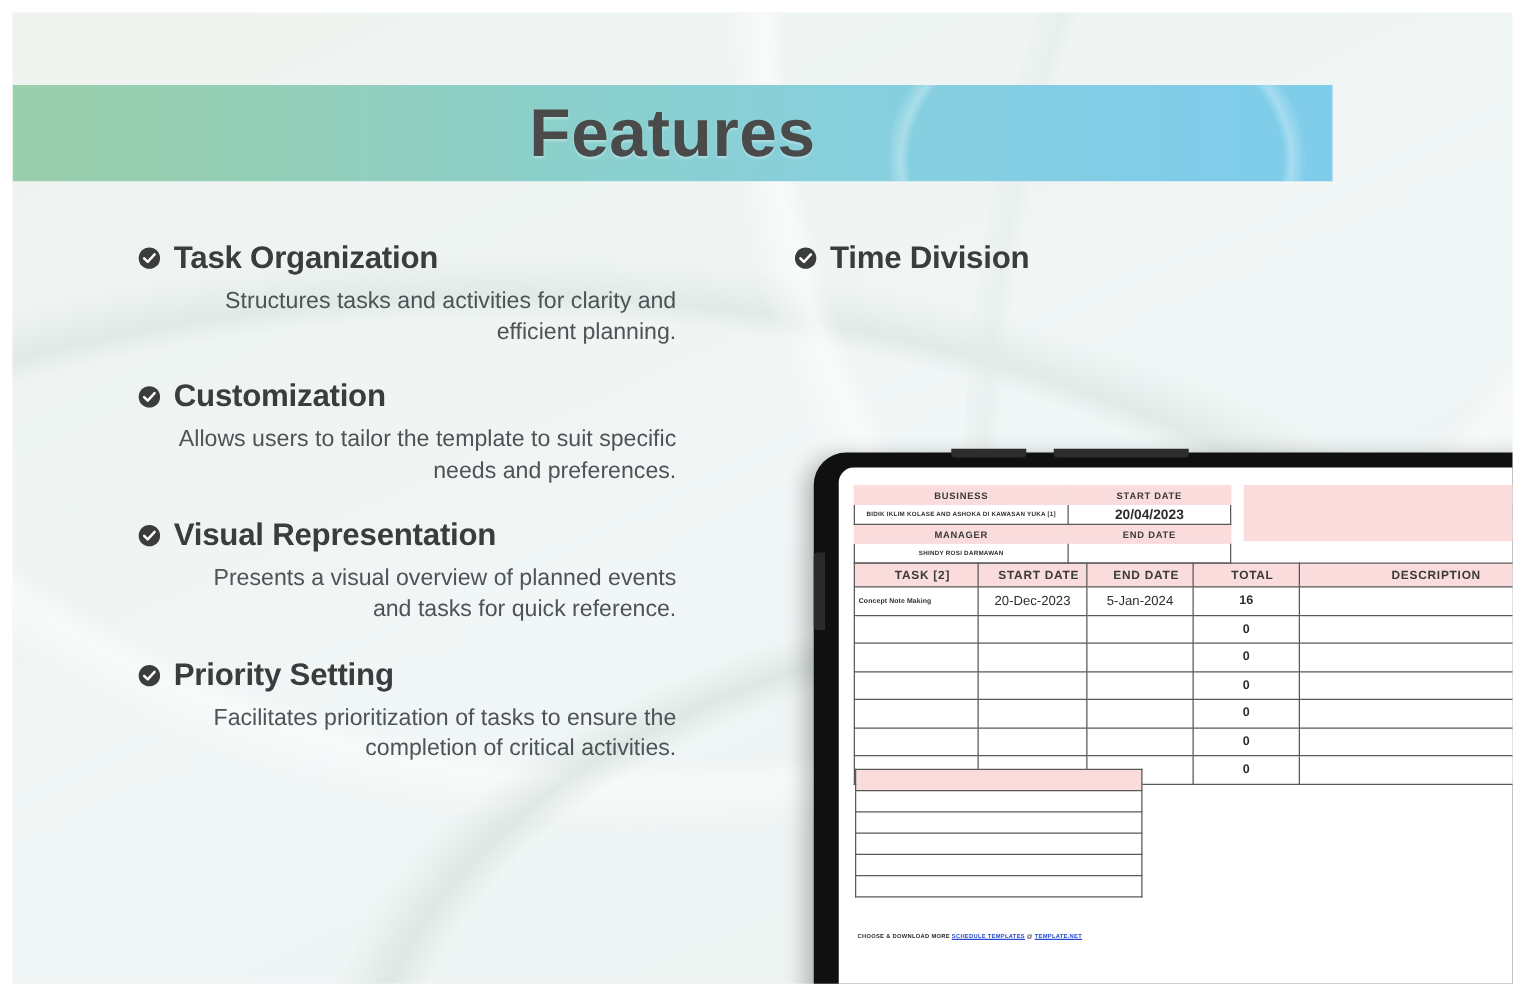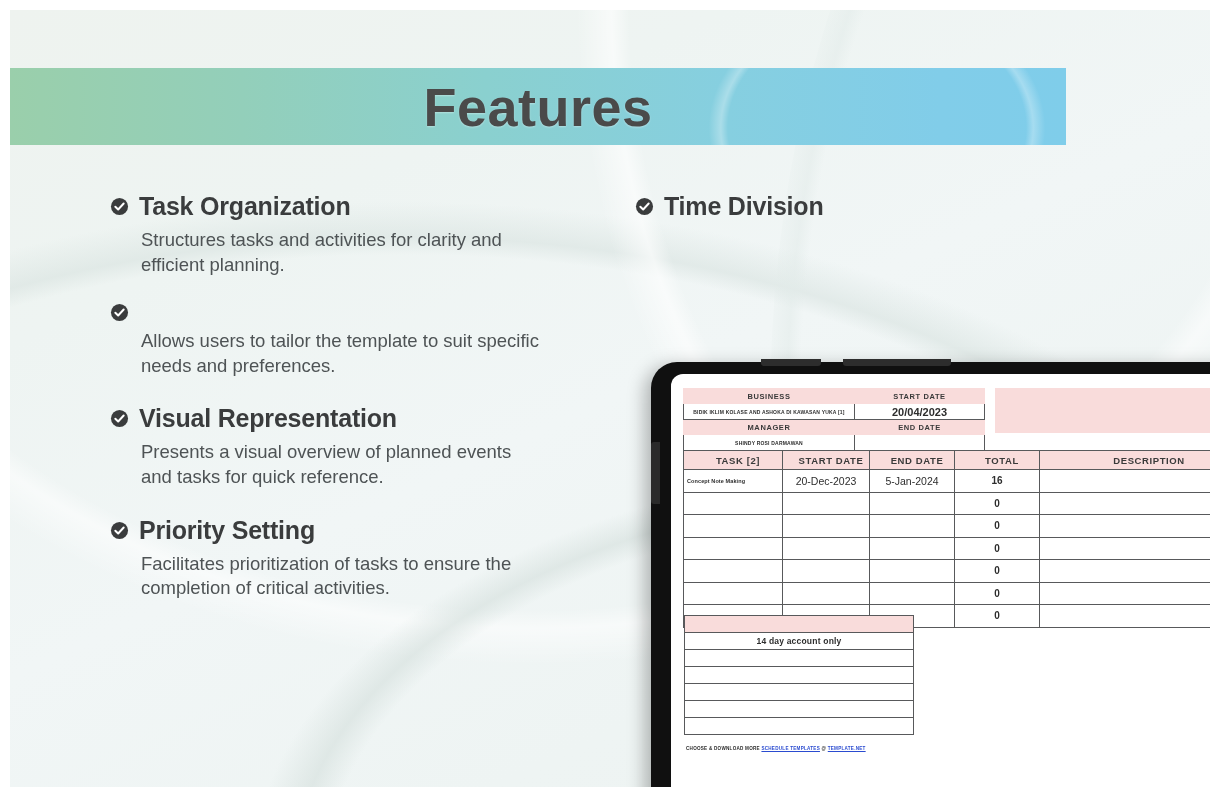--- a/index.html
+++ b/index.html
@@ -92,21 +92,21 @@
   }
 
   
   .col {
     position: absolute;
     z-index: 3;
   }
   #col-left  { left: 100px; top: 182px; width: 520px; }
   #col-right { left: 625px; top: 182px; width: 400px; }
 
-  .feature { margin-bottom: 26px; }
+  .feature { margin-bottom: 26px; text-align: right; }
   .feature-head {
     display: flex;
     align-items: center;
     gap: 10px;
   }
   .check-icon {
     width: 19px; height: 19px;
     flex: 0 0 19px;
     display: block;
   }
@@ -327,20 +327,21 @@
       </div>
       <div class="feature-desc">Structures tasks and activities for clarity and efficient planning.</div>
     </div>
 
     <div class="feature">
       <div class="feature-head">
         <svg class="check-icon" viewBox="0 0 20 20">
           <circle cx="10" cy="10" r="9" fill="#3a3c3d"></circle>
           <path d="M5.6 10.2 L8.6 13.1 L14.4 6.9" fill="none" stroke="#ffffff" stroke-width="2.1" stroke-linecap="round" stroke-linejoin="round"></path>
         </svg>
+        <div class="feature-title">Customization</div>
       </div>
       <div class="feature-desc">Allows users to tailor the template to suit specific needs and preferences.</div>
     </div>
 
     <div class="feature">
       <div class="feature-head">
         <svg class="check-icon" viewBox="0 0 20 20">
           <circle cx="10" cy="10" r="9" fill="#3a3c3d"></circle>
           <path d="M5.6 10.2 L8.6 13.1 L14.4 6.9" fill="none" stroke="#ffffff" stroke-width="2.1" stroke-linecap="round" stroke-linejoin="round"></path>
         </svg>
@@ -479,23 +480,20 @@
               </tr>
             </tbody>
           </table>
 
           <table class="sheet-table" id="notes-table">
             <tbody>
               <tr>
                 <td class="band"></td>
               </tr>
               <tr>
-                <td class="note">14 day account only</td>
-              </tr>
-              <tr>
                   <td></td>
                 </tr>
               <tr>
                   <td></td>
                 </tr>
               <tr>
                   <td></td>
                 </tr>
               <tr>
                   <td></td>

